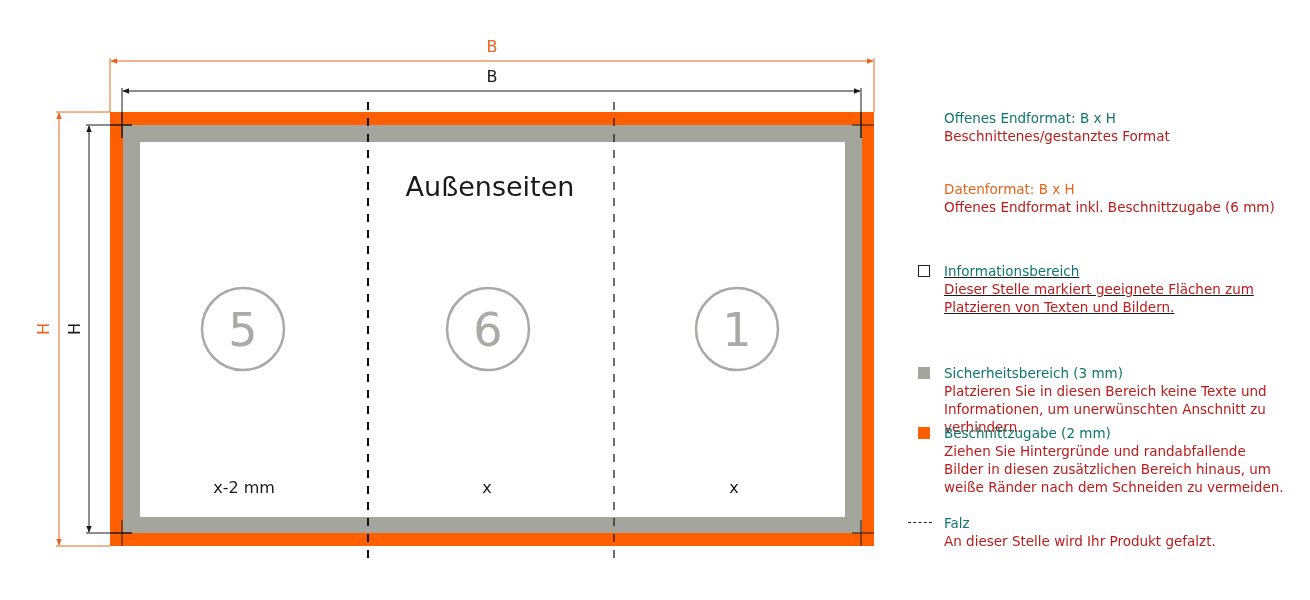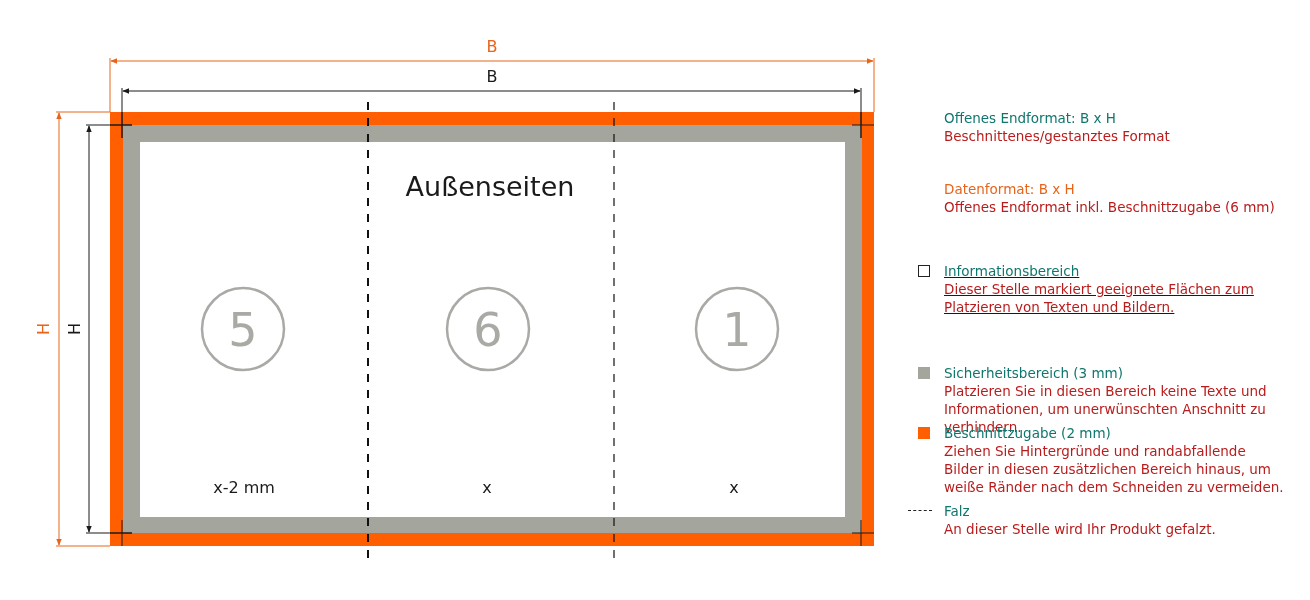--- a/index.html
+++ b/index.html
@@ -122,18 +122,18 @@
 Informationen, um unerwünschten Anschnitt zu
 verhindern.</div>
   </div>
   <div class="leg-block" style="top:424px;">
     <span class="swatch bleed"></span>
     <div class="leg-title">Beschnittzugabe (2 mm)</div>
     <div class="leg-desc">Ziehen Sie Hintergründe und randabfallende
 Bilder in diesen zusätzlichen Bereich hinaus, um
 weiße Ränder nach dem Schneiden zu vermeiden.</div>
   </div>
-  <div class="leg-block" style="top:502px;">
+  <div class="leg-block" style="top:514px;">
     <span class="swatch fold"></span>
     <div class="leg-title">Falz</div>
     <div class="leg-desc">An dieser Stelle wird Ihr Produkt gefalzt.</div>
   </div>
 </div>
 
 </body></html>

